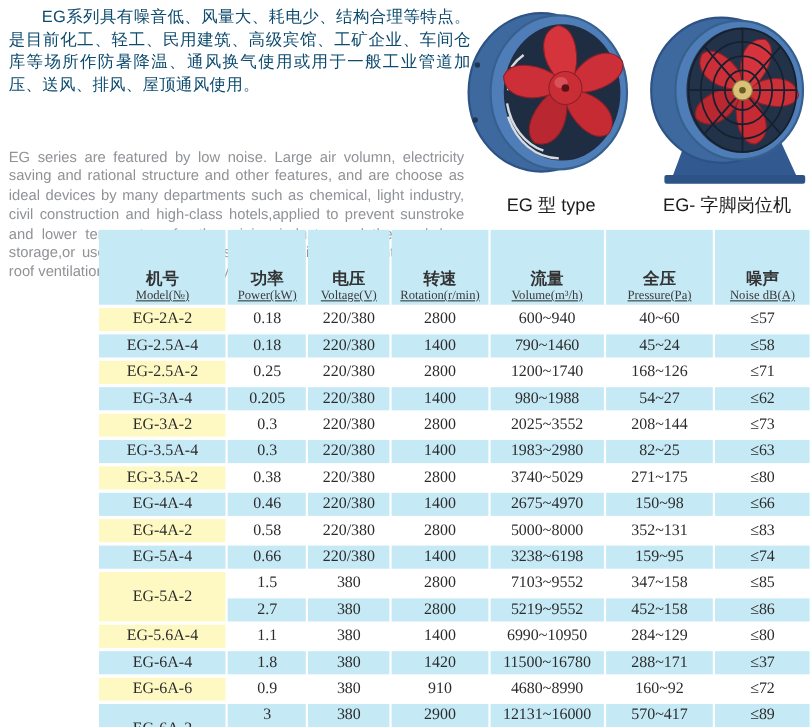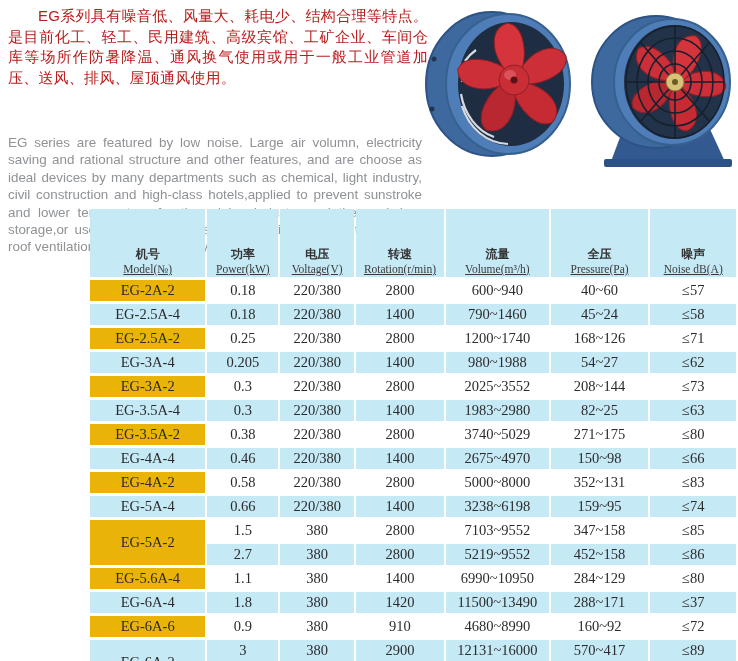--- a/index.html
+++ b/index.html
@@ -7,21 +7,21 @@
   body {
     position: relative;
     overflow: hidden;
     background: #ffffff;
     font-family: "Liberation Sans", "DejaVu Sans", sans-serif;
   }
 
   
   .intro-zh {
     position: absolute; left: 8px; top: 6px; width: 420px;
-    font-size: 15px; line-height: 20.5px; color: #b91c1c;
+    font-size: 15px; line-height: 20.5px; color: #0c4a6e;
     font-weight: 500; text-align: justify; text-indent: 2em;
     letter-spacing: 0.2px;
   }
   .intro-en {
     position: absolute; left: 8px; top: 102px; width: 414px;
     font-size: 13.4px; line-height: 17.4px; color: #8f9296;
     text-align: justify;
     margin-top: 32px;
   }
 
@@ -46,24 +46,24 @@
     color: #2b2b2b;
   }
   table.spec th, table.spec td {
     text-align: center; vertical-align: middle;
     overflow: hidden; white-space: nowrap;
   }
   table.spec th {
     background: #c6e9f6; height: 34px; font-weight: normal;
     padding: 1px 0;
   }
-  th .h-zh { font-size: 12px; line-height: 17px; font-weight: bold; color: #333; margin-top: 36px; }
+  th .h-zh { font-size: 15px; line-height: 17px; font-weight: bold; color: #333; margin-top: 36px; }
   th .h-en { font-size: 11.5px; line-height: 13px; color: #3a3a3a; text-decoration: underline; }
   table.spec td { height: 21px; font-size: 14.5px; background: #ffffff; }
-  table.spec td.model { background: #eab308; }
+  table.spec td.model { background: #fef9c3; }
   table.spec tr.alt td { background: #c6e9f6; }
   table.spec td.model { font-size: 14.5px; }
 </style>
 </head>
 <body>
 
 <p class="intro-zh">EG系列具有噪音低、风量大、耗电少、结构合理等特点。是目前化工、轻工、民用建筑、高级宾馆、工矿企业、车间仓库等场所作防暑降温、通风换气使用或用于一般工业管道加压、送风、排风、屋顶通风使用。</p>
 <p class="intro-en">EG series are featured by low noise. Large air volumn, electricity saving and rational structure and other features, and are choose as ideal devices by many departments such as chemical, light industry, civil construction and high-class hotels,applied to prevent sunstroke and lower temperature for the mining industry and the workshop storage,or used for pipeline pressure, the air supply,ventilation and roof ventilation in general industry.</p>
 
 <div class="products">
@@ -96,20 +96,21 @@
             <path d="M6,-5 C28,-24 52,-22 57,-5 C55,11 27,16 5,6 Z" fill="#cd2f38" stroke="#8e2028" stroke-width="1"></path>
           </g>
         <g transform="rotate(268)">
             <path d="M6,-5 C28,-24 52,-22 57,-5 C55,11 27,16 5,6 Z" fill="#d6343d" stroke="#8e2028" stroke-width="1"></path>
           </g>
         <circle cx="0" cy="0" r="15" fill="#c92e36" stroke="#8e2028" stroke-width="1"></circle>
         <ellipse cx="-4" cy="-5" rx="6" ry="5" fill="#e87078" opacity="0.55"></ellipse>
         <circle cx="0" cy="0" r="3.5" fill="#5a1216"></circle>
       </g>
     </svg>
+    <div class="product-caption">EG 型 type</div>
   </div>
   <div class="product">
     <svg width="154" height="172" viewBox="0 0 154 172">
       <path d="M26,160 L44,112 L120,112 L142,160 Z" fill="#335a90"></path>
       <rect x="20" y="155" width="128" height="8" rx="2" fill="#2d5286"></rect>
       <ellipse cx="72" cy="78" rx="64" ry="66" fill="#3d699f"></ellipse>
       <ellipse cx="72" cy="78" rx="64" ry="66" fill="none" stroke="#2d5286" stroke-width="2"></ellipse>
       <ellipse cx="88" cy="78" rx="58" ry="63" fill="#4e7db8"></ellipse>
       <ellipse cx="88" cy="78" rx="58" ry="63" fill="none" stroke="#36618f" stroke-width="2"></ellipse>
       <ellipse cx="90" cy="78" rx="50" ry="57" fill="#223349"></ellipse>
@@ -136,20 +137,21 @@
         <ellipse cx="91" cy="78" rx="27" ry="31"></ellipse>
         <ellipse cx="91" cy="78" rx="16" ry="18"></ellipse>
         <line x1="91" y1="22" x2="91" y2="134"></line>
         <line x1="42" y1="78" x2="140" y2="78"></line>
         <line x1="57" y1="39" x2="125" y2="117"></line>
         <line x1="57" y1="117" x2="125" y2="39"></line>
       </g>
       <circle cx="91" cy="78" r="9" fill="#d9c178" stroke="#8c7a3c" stroke-width="1"></circle>
       <circle cx="91" cy="78" r="3" fill="#6b5c26"></circle>
     </svg>
+    <div class="product-caption">EG- 字脚岗位机</div>
   </div>
 </div>
 
 <table class="spec">
   <colgroup>
     <col style="width:18.2%">
       <col style="width:11.2%">
       <col style="width:11.6%">
     <col style="width:13.9%">
       <col style="width:16.2%">
@@ -303,21 +305,21 @@
         <td>1400</td>
         <td>6990~10950</td>
         <td>284~129</td>
         <td>≤80</td>
       </tr>
       <tr class="alt">
         <td class="model" rowspan="1">EG-6A-4</td>
         <td>1.8</td>
         <td>380</td>
         <td>1420</td>
-        <td>11500~13490</td>
+        <td>11500~16780</td>
         <td>288~171</td>
         <td>≤37</td>
       </tr>
       <tr>
         <td class="model" rowspan="1">EG-6A-6</td>
         <td>0.9</td>
         <td>380</td>
         <td>910</td>
         <td>4680~8990</td>
         <td>160~92</td>

